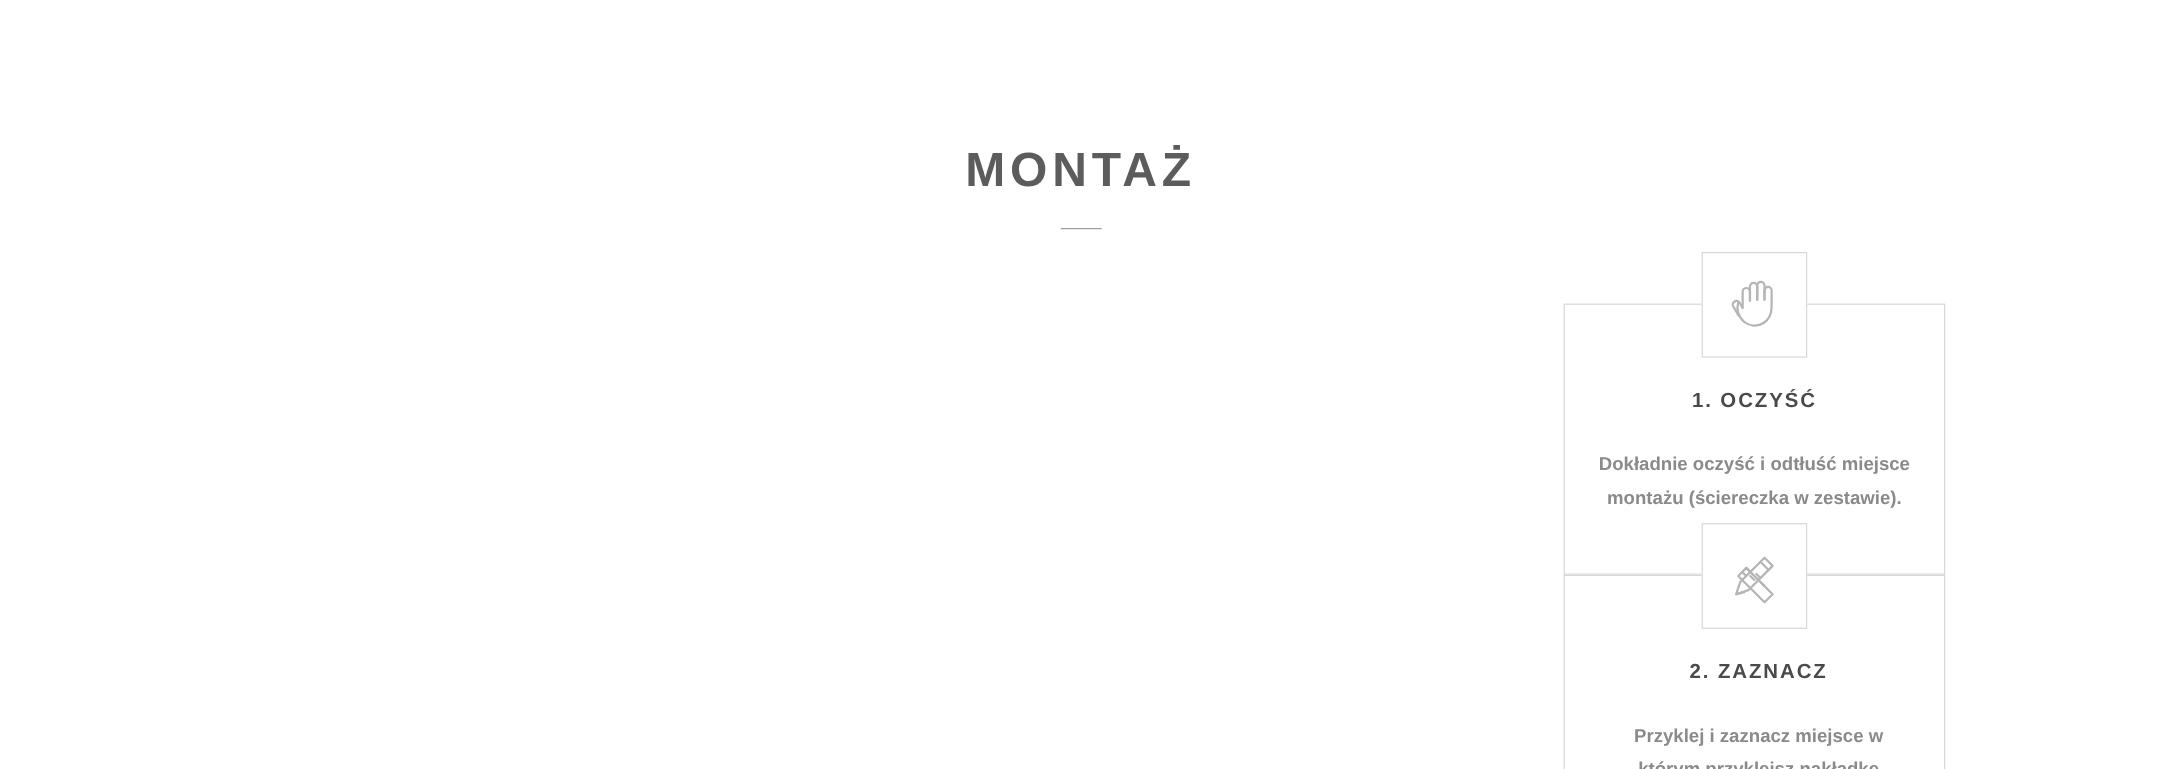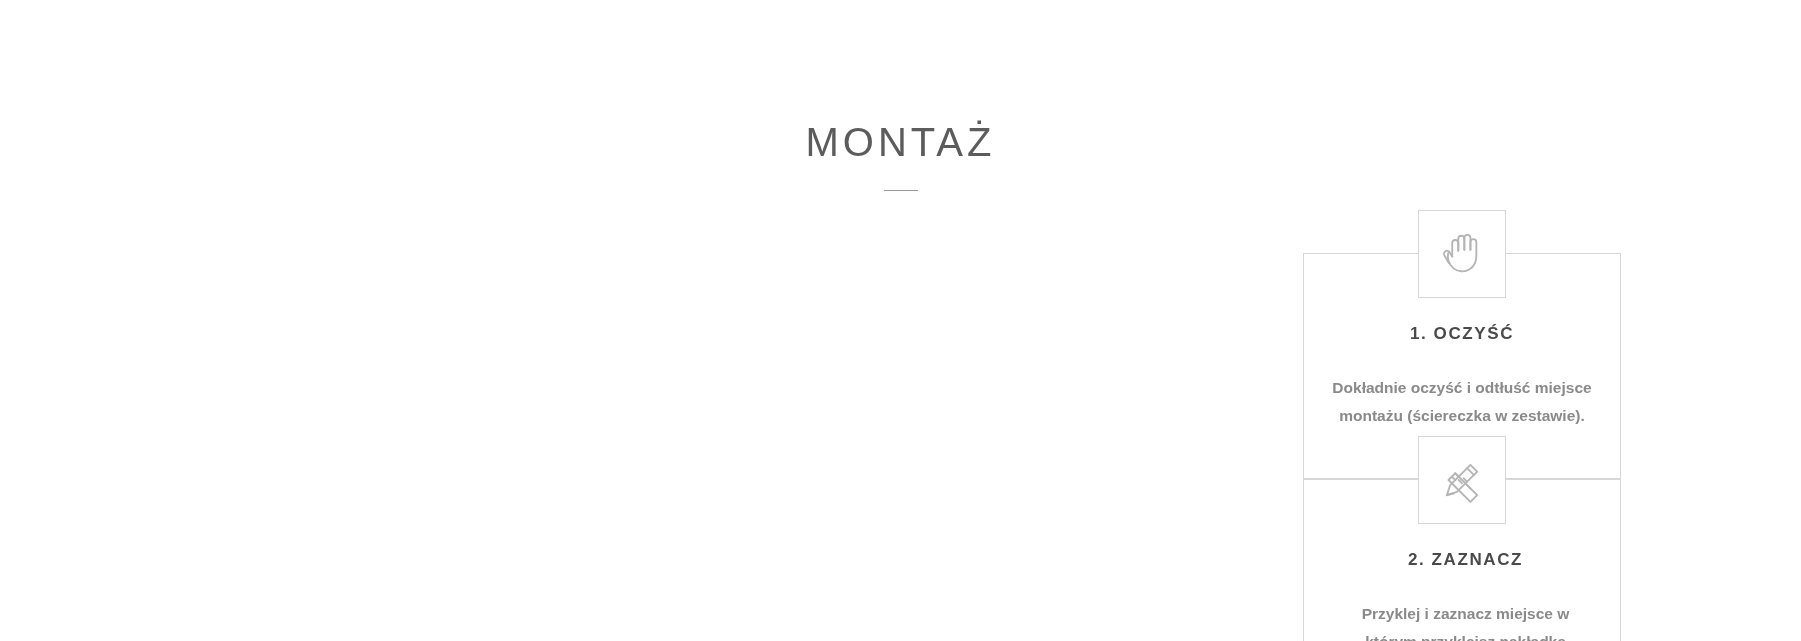--- a/index.html
+++ b/index.html
@@ -21,21 +21,21 @@
     box-sizing: border-box;
   }
   .heading-block {
     text-align: center;
     padding-top: 122px;
   }
   .heading-title {
     font-size: 40px;
     letter-spacing: 4px;
     color: #5c5c5c;
-    font-weight: 400;
+    font-weight: 700;
     line-height: 1;
     margin: 0;
     font-family: "Liberation Sans", sans-serif;
   }
   .heading-rule {
     width: 34px;
     height: 1px;
     background: #9a9a9a;
     margin: 28px auto 0 auto;
   }

